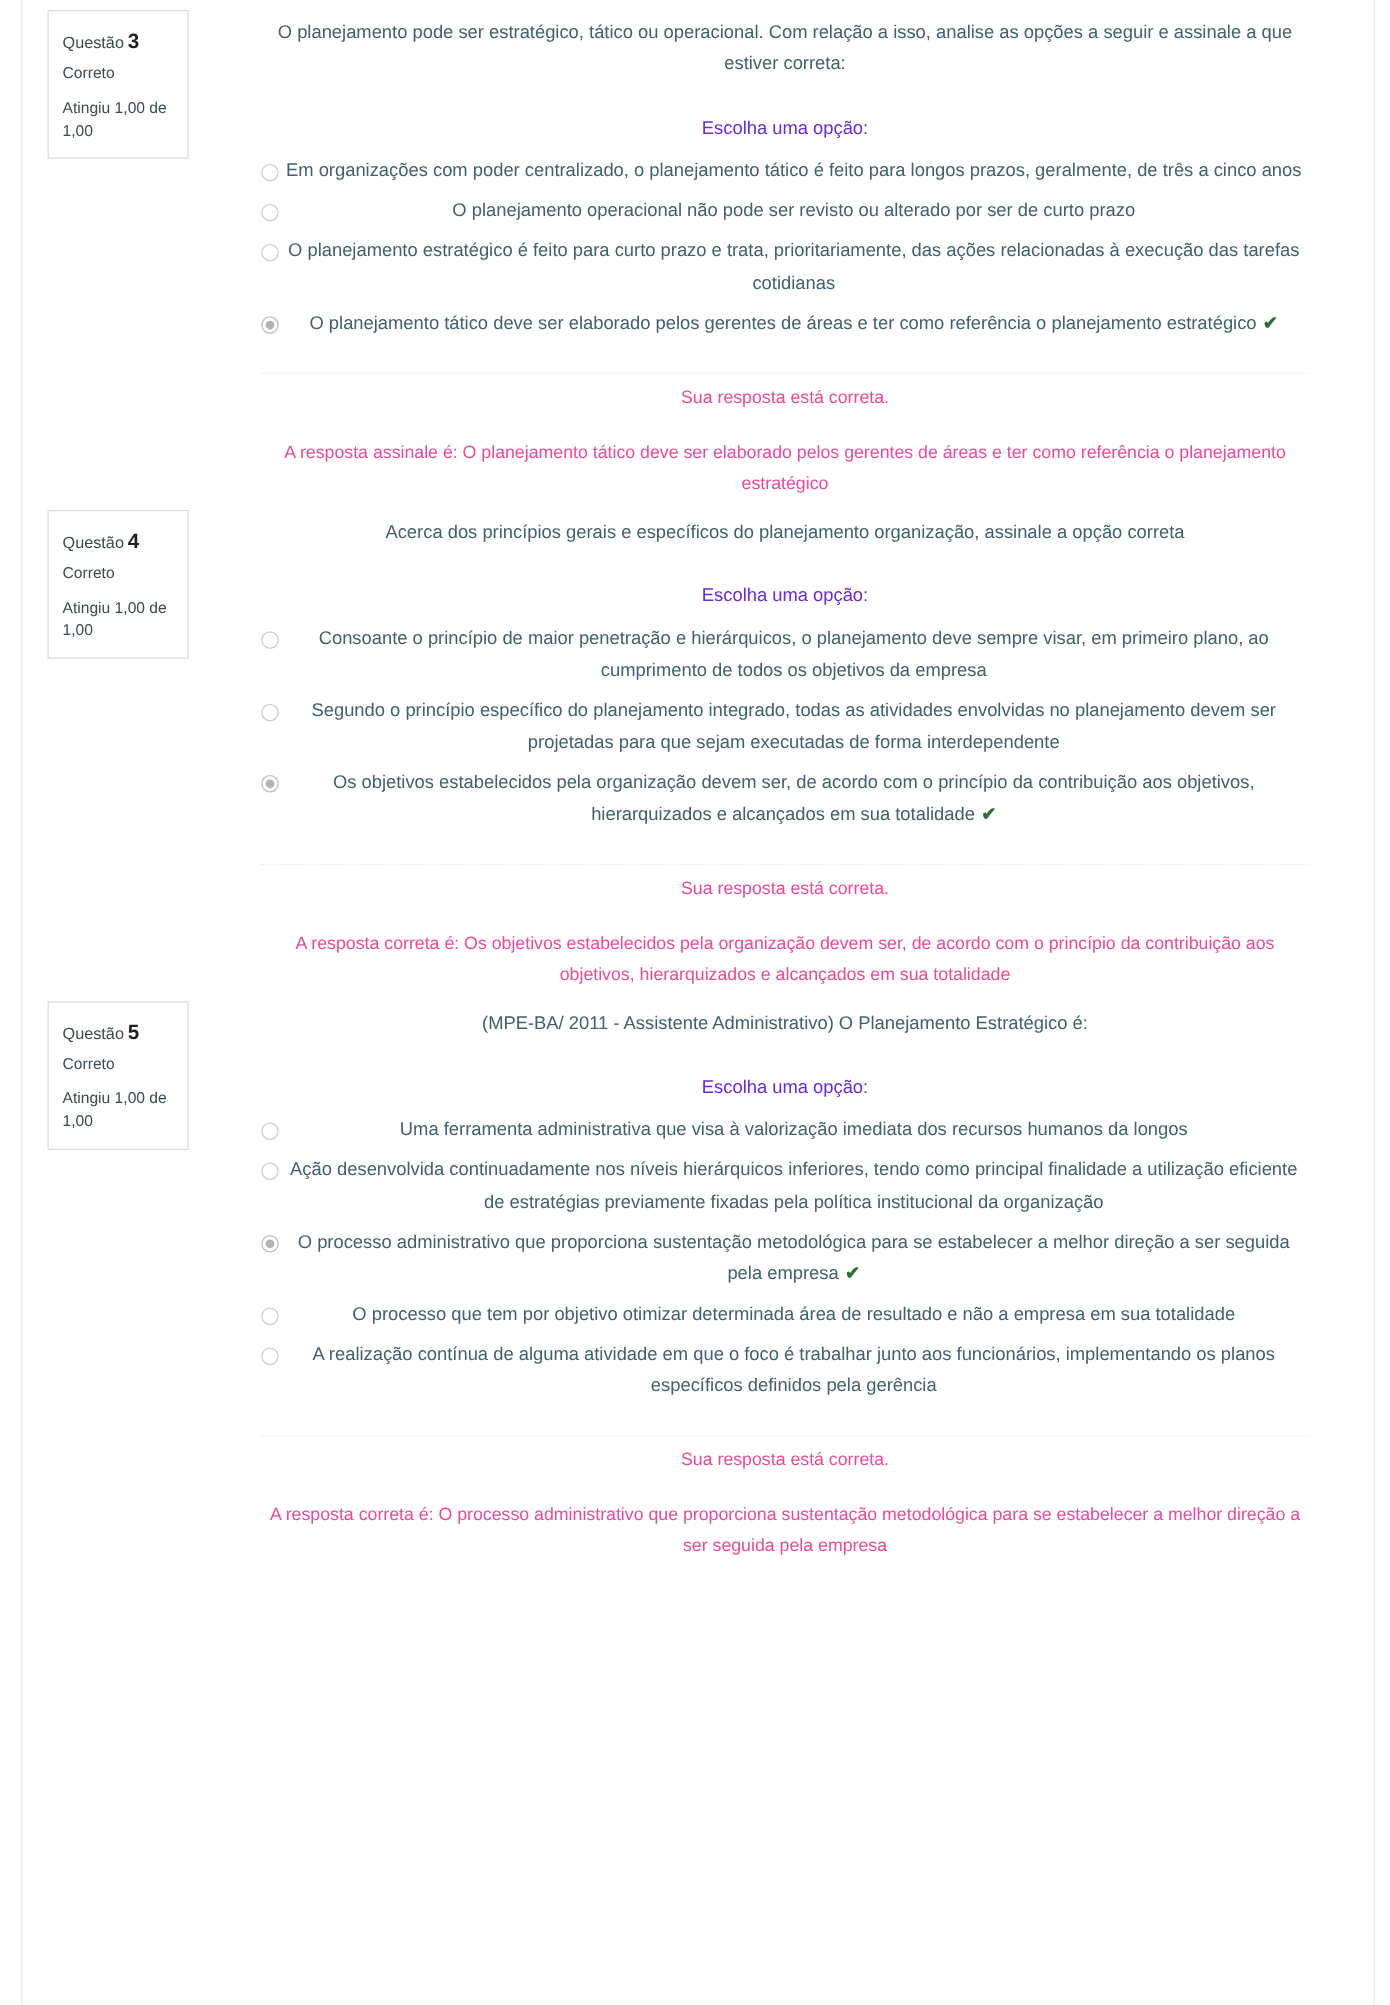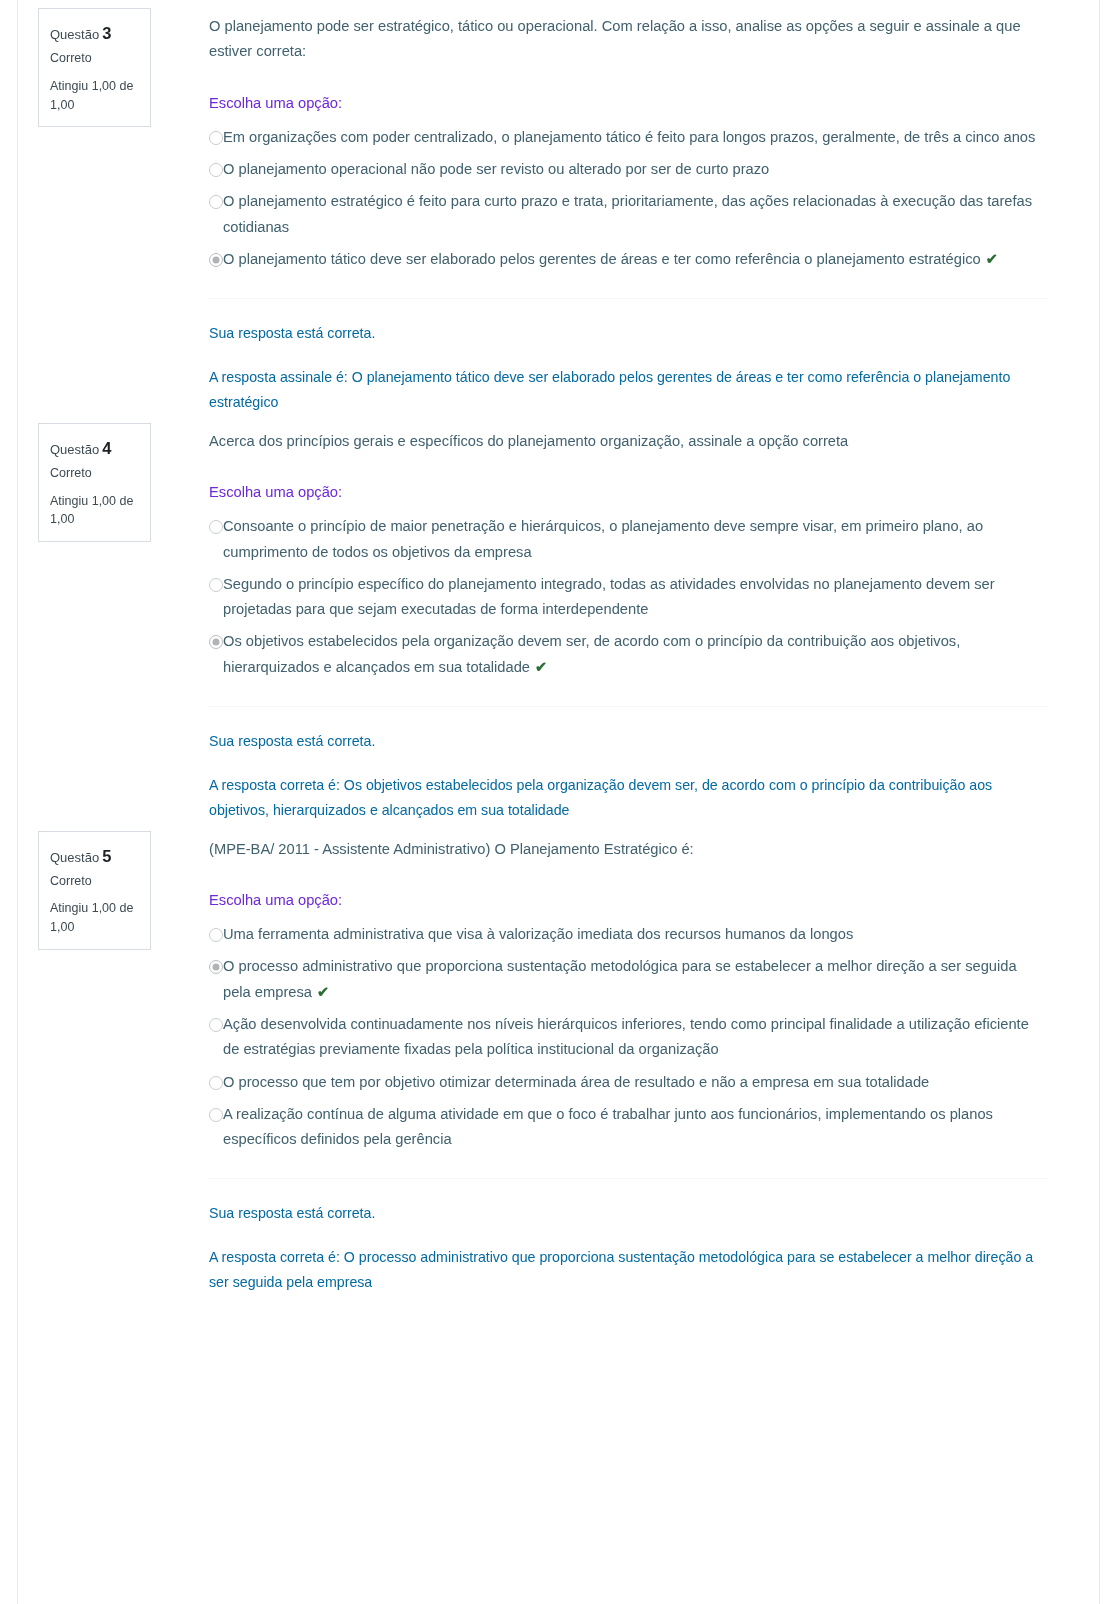--- a/index.html
+++ b/index.html
@@ -66,20 +66,21 @@
     margin-left: 3px;
   }
   .qinfo .qstate { margin-bottom: 7px; }
   .qinfo .qgrade { line-height: 1.5; }
 
   .qbody {
     margin-left: 40px;
     width: 838px;
     flex: 0 0 838px;
     padding-top: 6px;
+    text-align: center;
   }
 
   .qtext {
     color: #41616e;
     font-size: 14.7px;
     line-height: 1.72;
     margin: 0 0 26px 0;
   }
 
   .prompt {
@@ -135,22 +136,22 @@
   }
 
   .sep {
     margin: 26px 0 0 0;
     border: 0;
     border-top: 1px dotted #f0efed;
     height: 1px;
   }
 
   .feedback {
-    margin-top: 22px;
-    color: #0369a1;
+    margin-top: 7px;
+    color: #ec4899;
     font-size: 14.2px;
     line-height: 1.75;
   }
   .feedback .fb-line { margin: 0 0 19px 0; }
   .feedback .fb-line:last-child { margin-bottom: 0; }
 </style>
 </head>
 <body>
 
 <div class="page-frame"></div>
@@ -228,26 +229,26 @@
       </div>
       <div class="qbody">
         <p class="qtext">(MPE-BA/ 2011 - Assistente Administrativo) O Planejamento Estratégico é:</p>
         <p class="prompt">Escolha uma opção:</p>
         <ul class="answers">
           <li class="answer">
             <span class="radio"></span>
             <span class="atext"><span>Uma ferramenta administrativa que visa à valorização imediata dos recursos humanos da longos</span></span>
           </li>
           <li class="answer">
+            <span class="radio"></span>
+            <span class="atext"><span>Ação desenvolvida continuadamente nos níveis hierárquicos inferiores, tendo como principal finalidade a utilização eficiente de estratégias previamente fixadas pela política institucional da organização</span></span>
+          </li>
+          <li class="answer">
             <span class="radio checked"></span>
             <span class="atext"><span>O processo administrativo que proporciona sustentação metodológica para se estabelecer a melhor direção a ser seguida pela empresa</span><span class="check">✔</span></span>
-          </li>
-          <li class="answer">
-            <span class="radio"></span>
-            <span class="atext"><span>Ação desenvolvida continuadamente nos níveis hierárquicos inferiores, tendo como principal finalidade a utilização eficiente de estratégias previamente fixadas pela política institucional da organização</span></span>
           </li>
           <li class="answer">
             <span class="radio"></span>
             <span class="atext"><span>O processo que tem por objetivo otimizar determinada área de resultado e não a empresa em sua totalidade</span></span>
           </li>
           <li class="answer">
             <span class="radio"></span>
             <span class="atext"><span>A realização contínua de alguma atividade em que o foco é trabalhar junto aos funcionários, implementando os planos específicos definidos pela gerência</span></span>
           </li>
         </ul>

